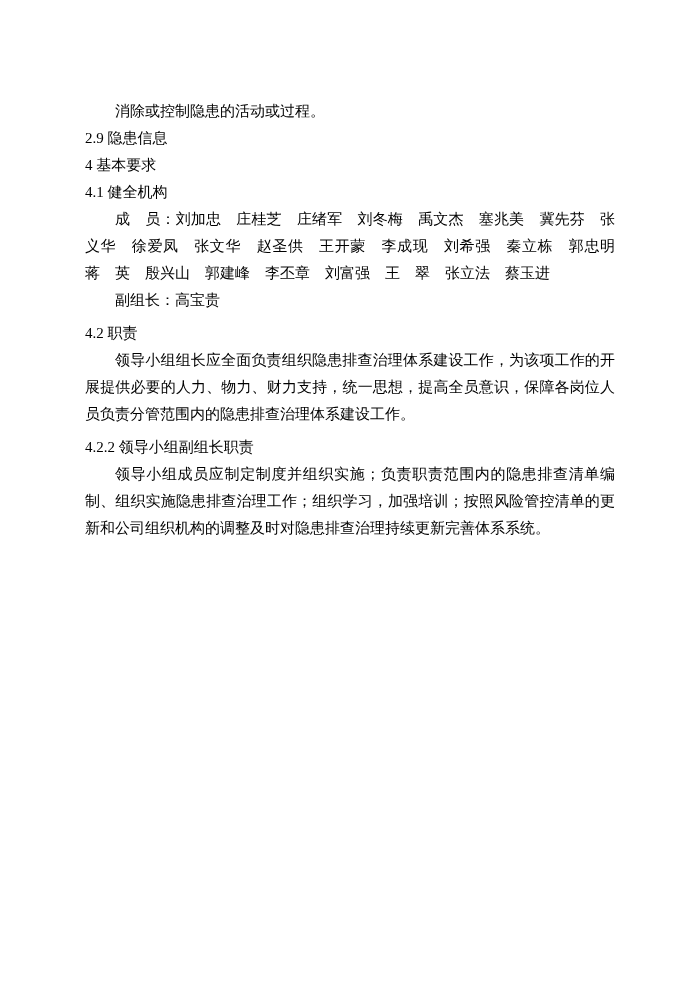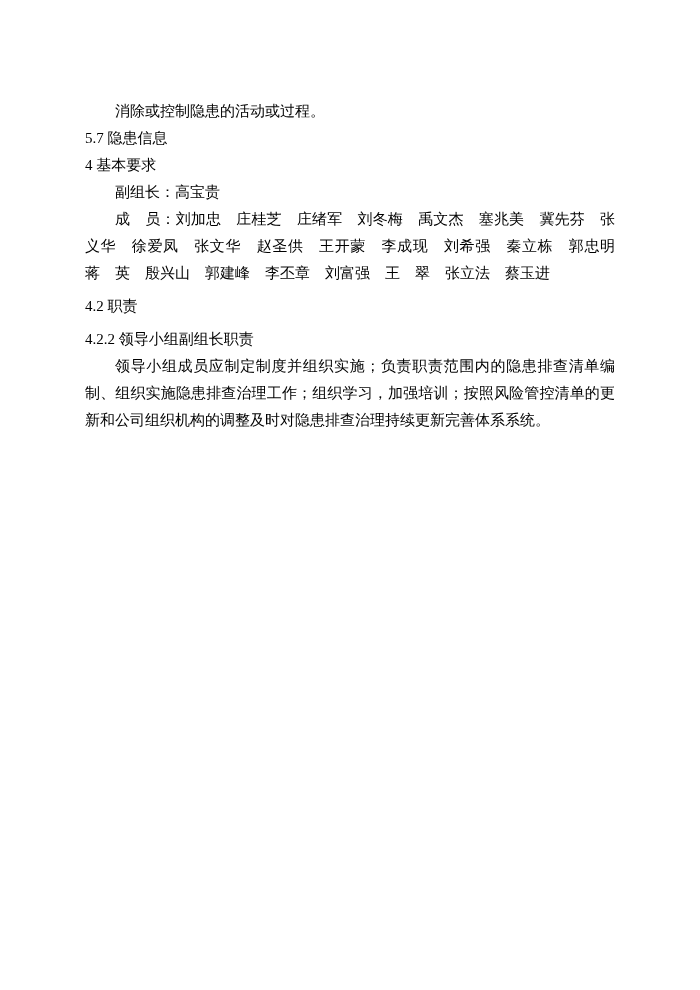--- a/index.html
+++ b/index.html
@@ -31,20 +31,22 @@
   }
   .mt {
     margin-top: 6px !important;
   }
 </style>
 </head>
 <body>
 
 <div class="page">
   <p class="indent">消除或控制隐患的活动或过程。</p>
-  <p>5.7 隐患信息</p>
+  <p>2.9 隐患信息</p>
   <p class="bold">4 基本要求</p>
+  <p>4.1 健全机构</p>
+  <p class="indent">成　员：刘加忠　庄桂芝　庄绪军　刘冬梅　禹文杰　塞兆美　冀先芬　张义华　徐爱凤　张文华　赵圣供　王开蒙　李成现　刘希强　秦立栋　郭忠明　蒋　英　殷兴山　郭建峰　李丕章　刘富强　王　翠　张立法　蔡玉进</p>
   <p class="indent">副组长：高宝贵</p>
-  <p class="indent">成　员：刘加忠　庄桂芝　庄绪军　刘冬梅　禹文杰　塞兆美　冀先芬　张义华　徐爱凤　张文华　赵圣供　王开蒙　李成现　刘希强　秦立栋　郭忠明　蒋　英　殷兴山　郭建峰　李丕章　刘富强　王　翠　张立法　蔡玉进</p>
   <p class="mt">4.2 职责</p>
+  <p class="indent">领导小组组长应全面负责组织隐患排查治理体系建设工作，为该项工作的开展提供必要的人力、物力、财力支持，统一思想，提高全员意识，保障各岗位人员负责分管范围内的隐患排查治理体系建设工作。</p>
   <p class="mt">4.2.2 领导小组副组长职责</p>
   <p class="indent">领导小组成员应制定制度并组织实施；负责职责范围内的隐患排查清单编制、组织实施隐患排查治理工作；组织学习，加强培训；按照风险管控清单的更新和公司组织机构的调整及时对隐患排查治理持续更新完善体系系统。</p>
 </div>
 
 </body></html>

